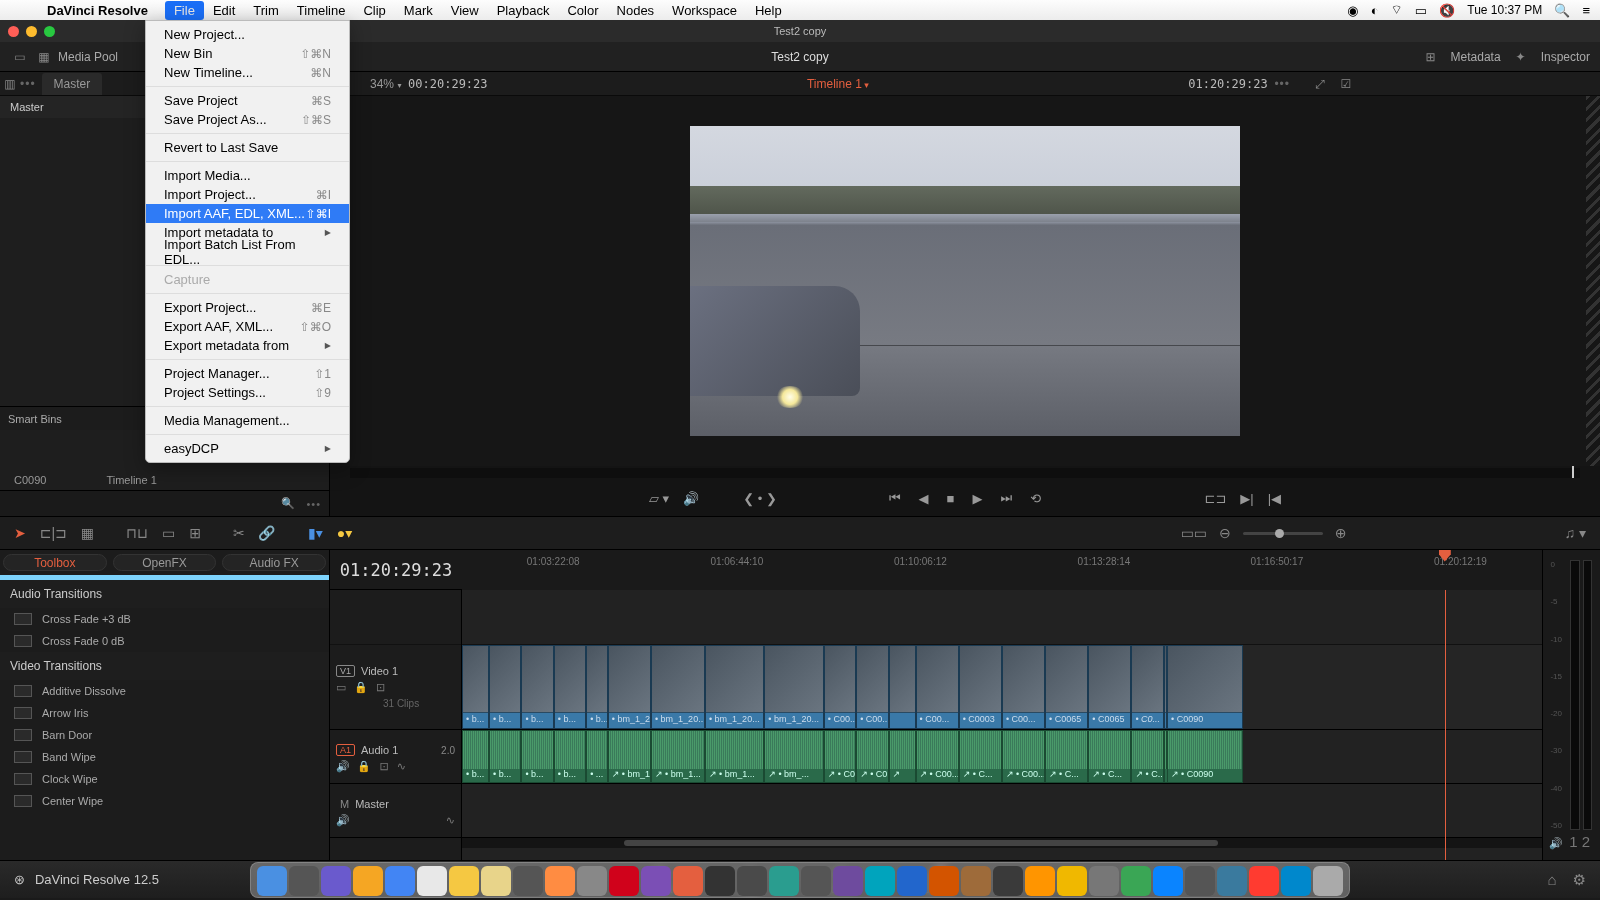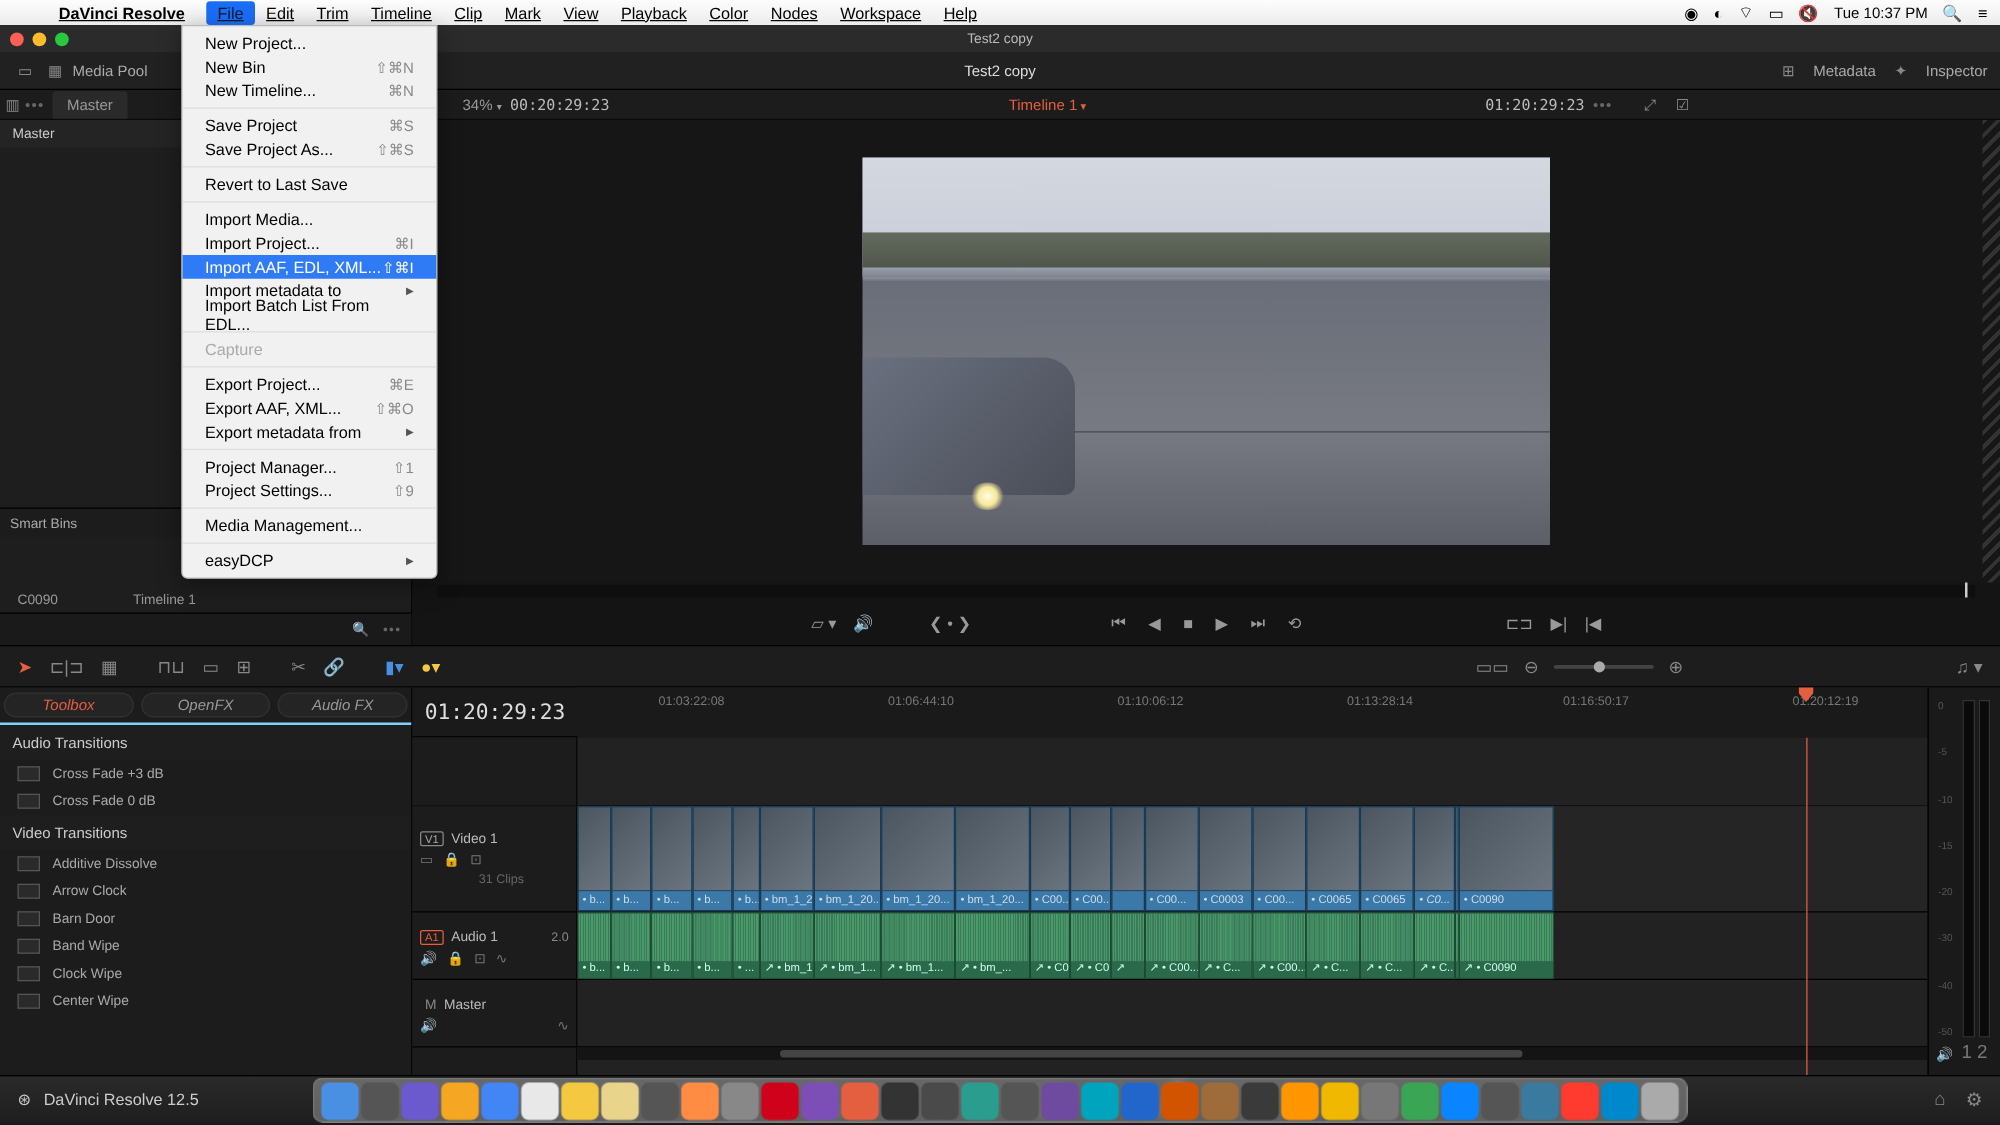--- a/index.html
+++ b/index.html
@@ -3,22 +3,22 @@
 <meta charset="utf-8">
 <style>
 * { margin:0; padding:0; box-sizing:border-box; font-family:-apple-system,BlinkMacSystemFont,"Helvetica Neue",sans-serif; -webkit-font-smoothing:antialiased; }
 body { background:#1a1a1a; color:#aaa; font-size:11px; overflow:hidden; width:1600px; height:900px; }
 
 
 .mac-menubar { height:20px; background:linear-gradient(#fdfdfd,#ececec); display:flex; align-items:center; padding:0 10px; color:#000; font-size:13px; justify-content:space-between; }
 .mac-left, .mac-right { display:flex; align-items:center; gap:0; }
 .mac-left .apple { font-size:14px; margin-right:10px; }
 .mac-left .appname { font-weight:600; margin-right:8px; }
-.mac-left span { padding:2px 9px; border-radius:3px;text-decoration:underline; }
-.mac-left span.open { background:#1a6ef6; color:#0f172a; }
+.mac-left span { padding:2px 9px; border-radius:3px; }
+.mac-left span.open { background:#1a6ef6; color:#e5e5e5; }
 .mac-right span { margin-left:12px; }
 .mac-right .clock { font-size:12px; }
 
 
 .win-chrome { height:22px; background:#2b2b2b; display:flex; align-items:center; padding:0 8px; color:#ccc; font-size:11px; position:relative; }
 .traffic { display:flex; gap:7px; }
 .traffic div { width:11px; height:11px; border-radius:50%; }
 .tl-red{background:#ff5f57;} .tl-yel{background:#febc2e;} .tl-grn{background:#28c840;}
 .win-title { position:absolute; left:50%; transform:translateX(-50%); color:#bbb; }
 
@@ -89,21 +89,21 @@
 .tl-ico { color:#888; font-size:14px; cursor:pointer;}
 .tl-ico.red{color:#e45f3f;}
 .flag{color:#4a90e2;}
 .flag.yel{color:#f5c842;}
 .slider{width:80px; height:3px; background:#444; position:relative; border-radius:2px;}
 .slider .knob{position:absolute; left:40%; top:-3px; width:9px; height:9px; background:#aaa; border-radius:50%;}
 
 
 .lower { display:flex; height:310px; }
 .fx-panel { width:330px; background:#1c1c1c; border-right:1px solid #000; display:flex; flex-direction:column;}
-.fx-tabs { display:flex; height:30px; border-bottom:2px solid #7dd3fc;font-style:italic;}
+.fx-tabs { display:flex; height:30px; border-bottom:5px solid #7dd3fc;}
 .fx-tab { flex:1; display:flex; align-items:center; justify-content:center; font-size:12px; color:#999; border:1px solid #333; background:#242424; cursor:pointer; border-radius:14px; margin:4px 3px; }
 .fx-tab.active { color:#e45f3f; }
 .fx-section-head { padding:7px 10px; color:#ccc; font-size:12px; background:#1e1e1e;}
 .fx-item { display:flex; align-items:center; gap:10px; padding:4px 14px; color:#aaa; font-size:11px; height:22px;}
 .fx-icon { width:18px; height:12px; border:1px solid #555; background:#2a2a2a; display:inline-block;}
 .fx-list{overflow:hidden;}
 
 .timeline-area { flex:1; background:#1a1a1a; display:flex; flex-direction:column; position:relative;}
 .tl-head { height:40px; display:flex; align-items:center; border-bottom:1px solid #000;}
 .tl-tc { width:132px; font-family:monospace; font-size:17px; color:#ddd; text-align:center; font-weight:500;}
@@ -415,21 +415,21 @@
           </div>
         </div>
       <div class="fx-section-head">Video Transitions</div>
       <div id="video-fx">
           <div class="fx-item">
             <span class="fx-icon"></span>
             <span>Additive Dissolve</span>
           </div>
           <div class="fx-item">
             <span class="fx-icon"></span>
-            <span>Arrow Clock</span>
+            <span>Arrow Iris</span>
           </div>
           <div class="fx-item">
             <span class="fx-icon"></span>
             <span>Barn Door</span>
           </div>
           <div class="fx-item">
             <span class="fx-icon"></span>
             <span>Band Wipe</span>
           </div>
           <div class="fx-item">

